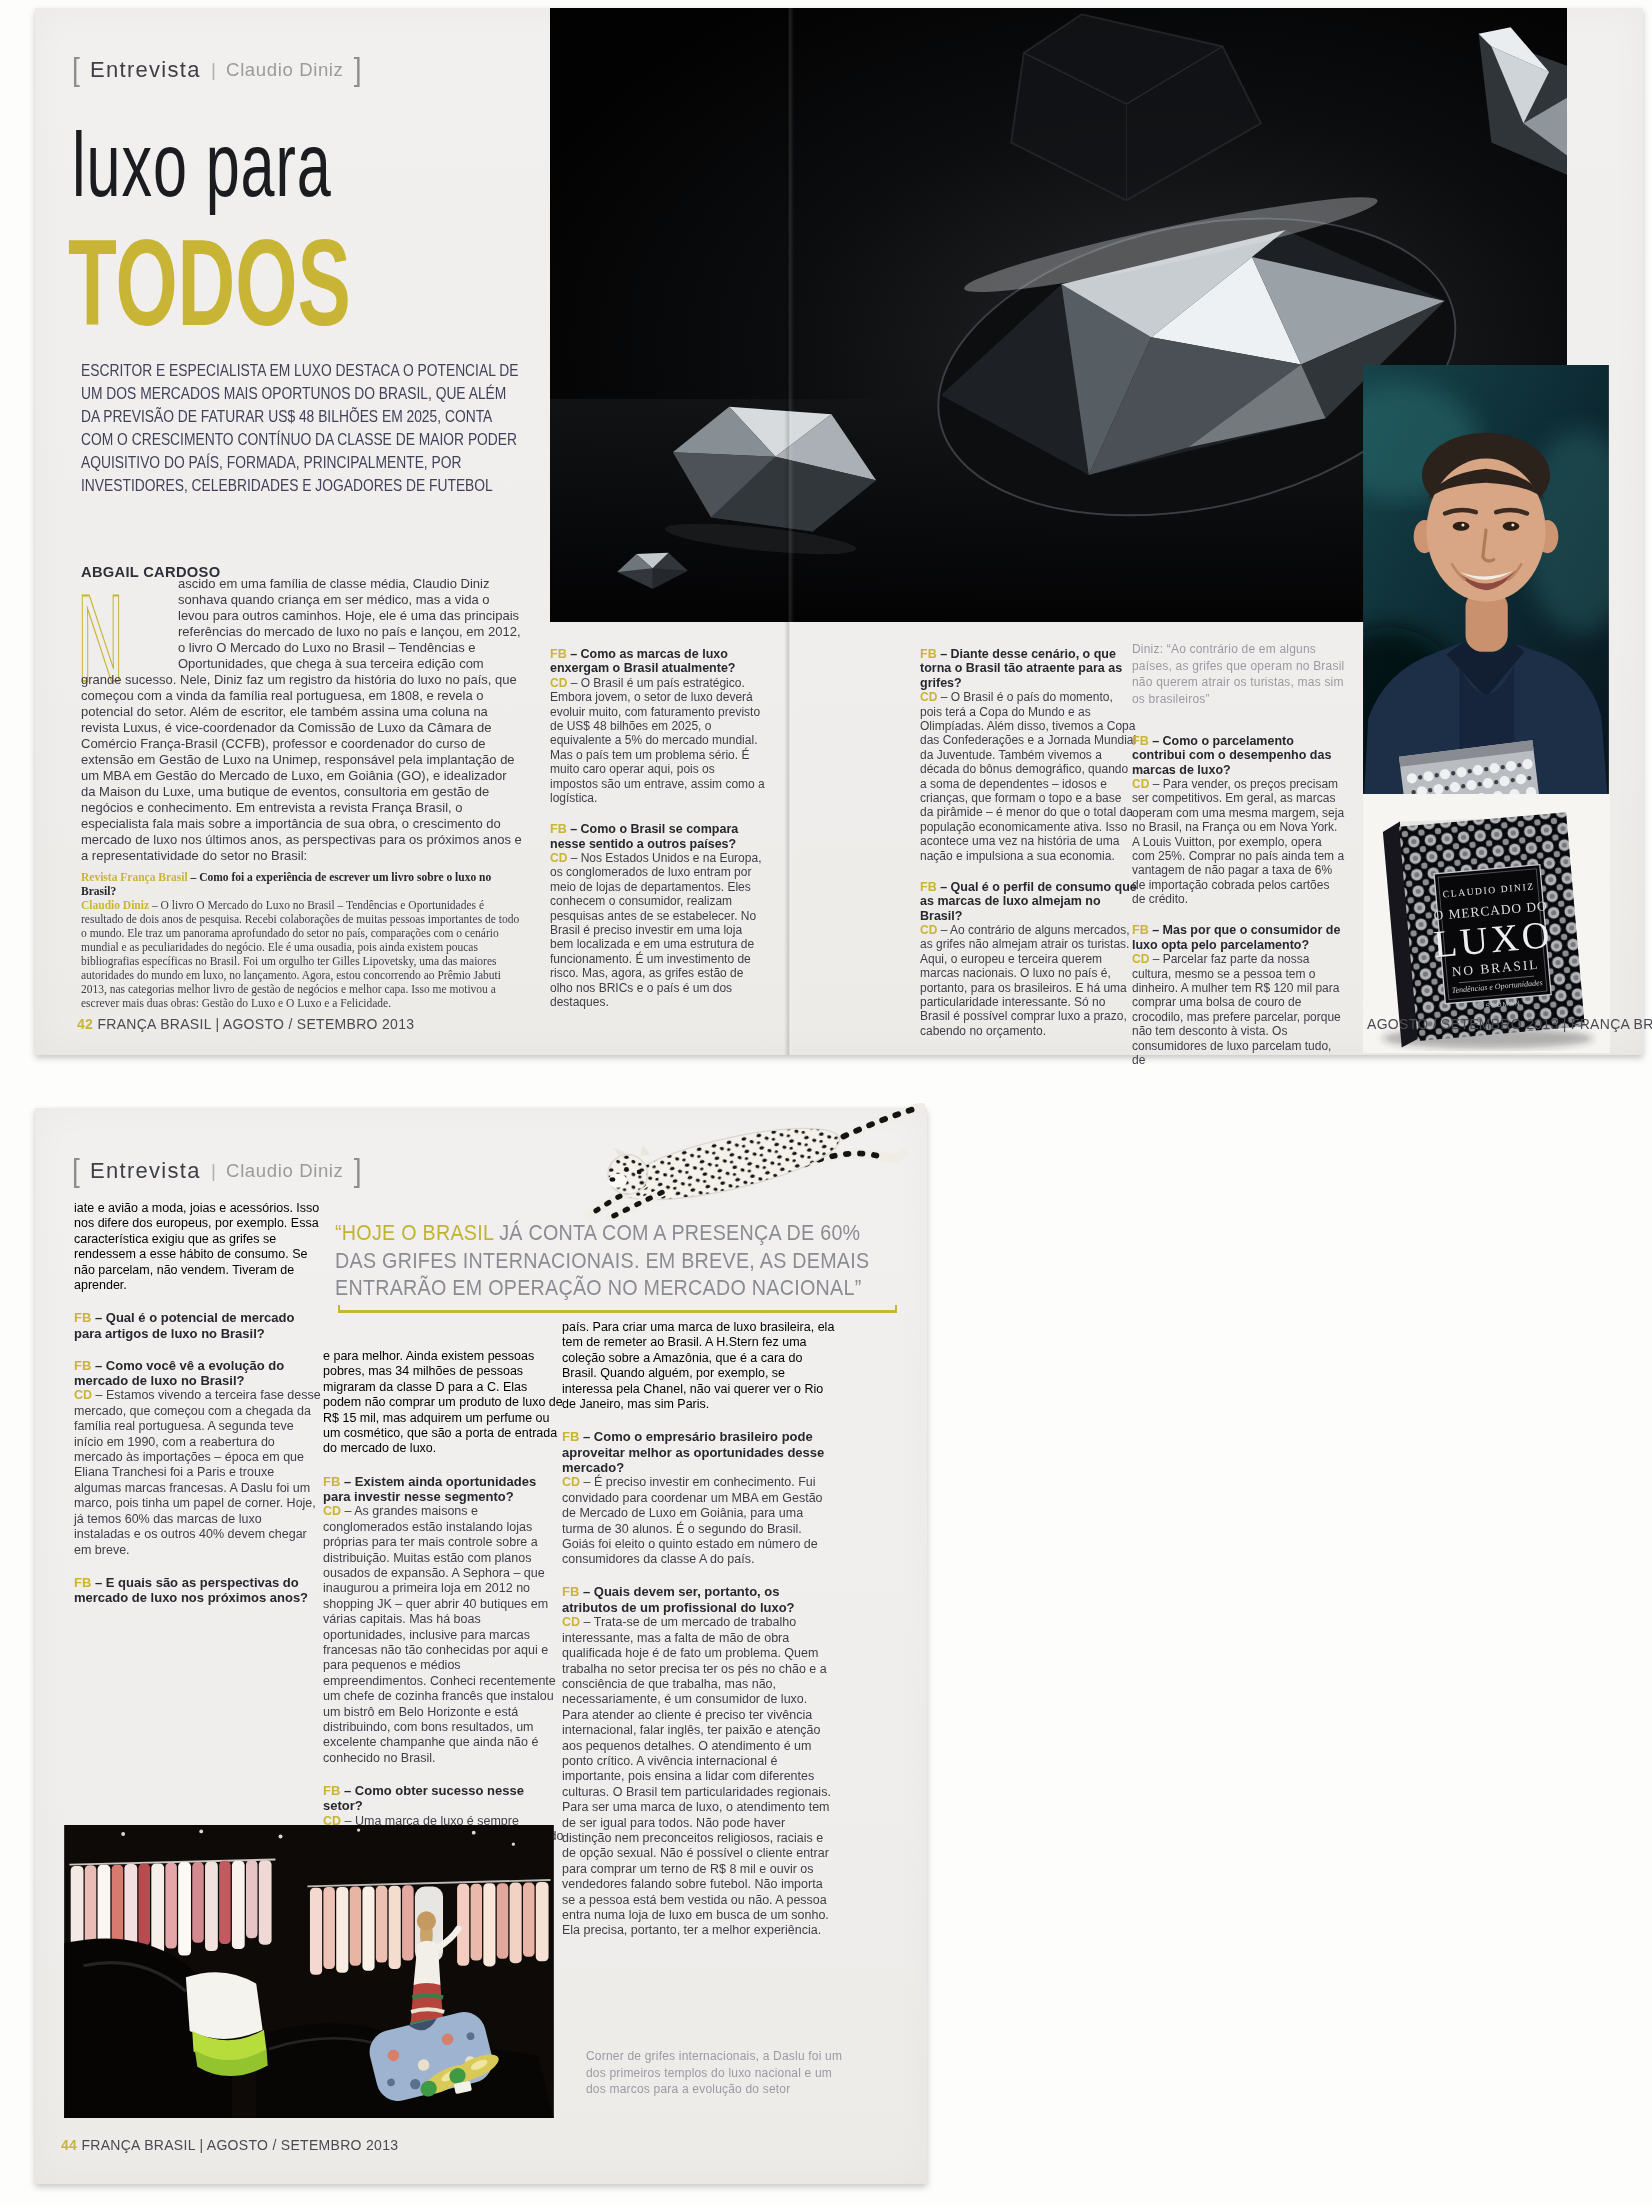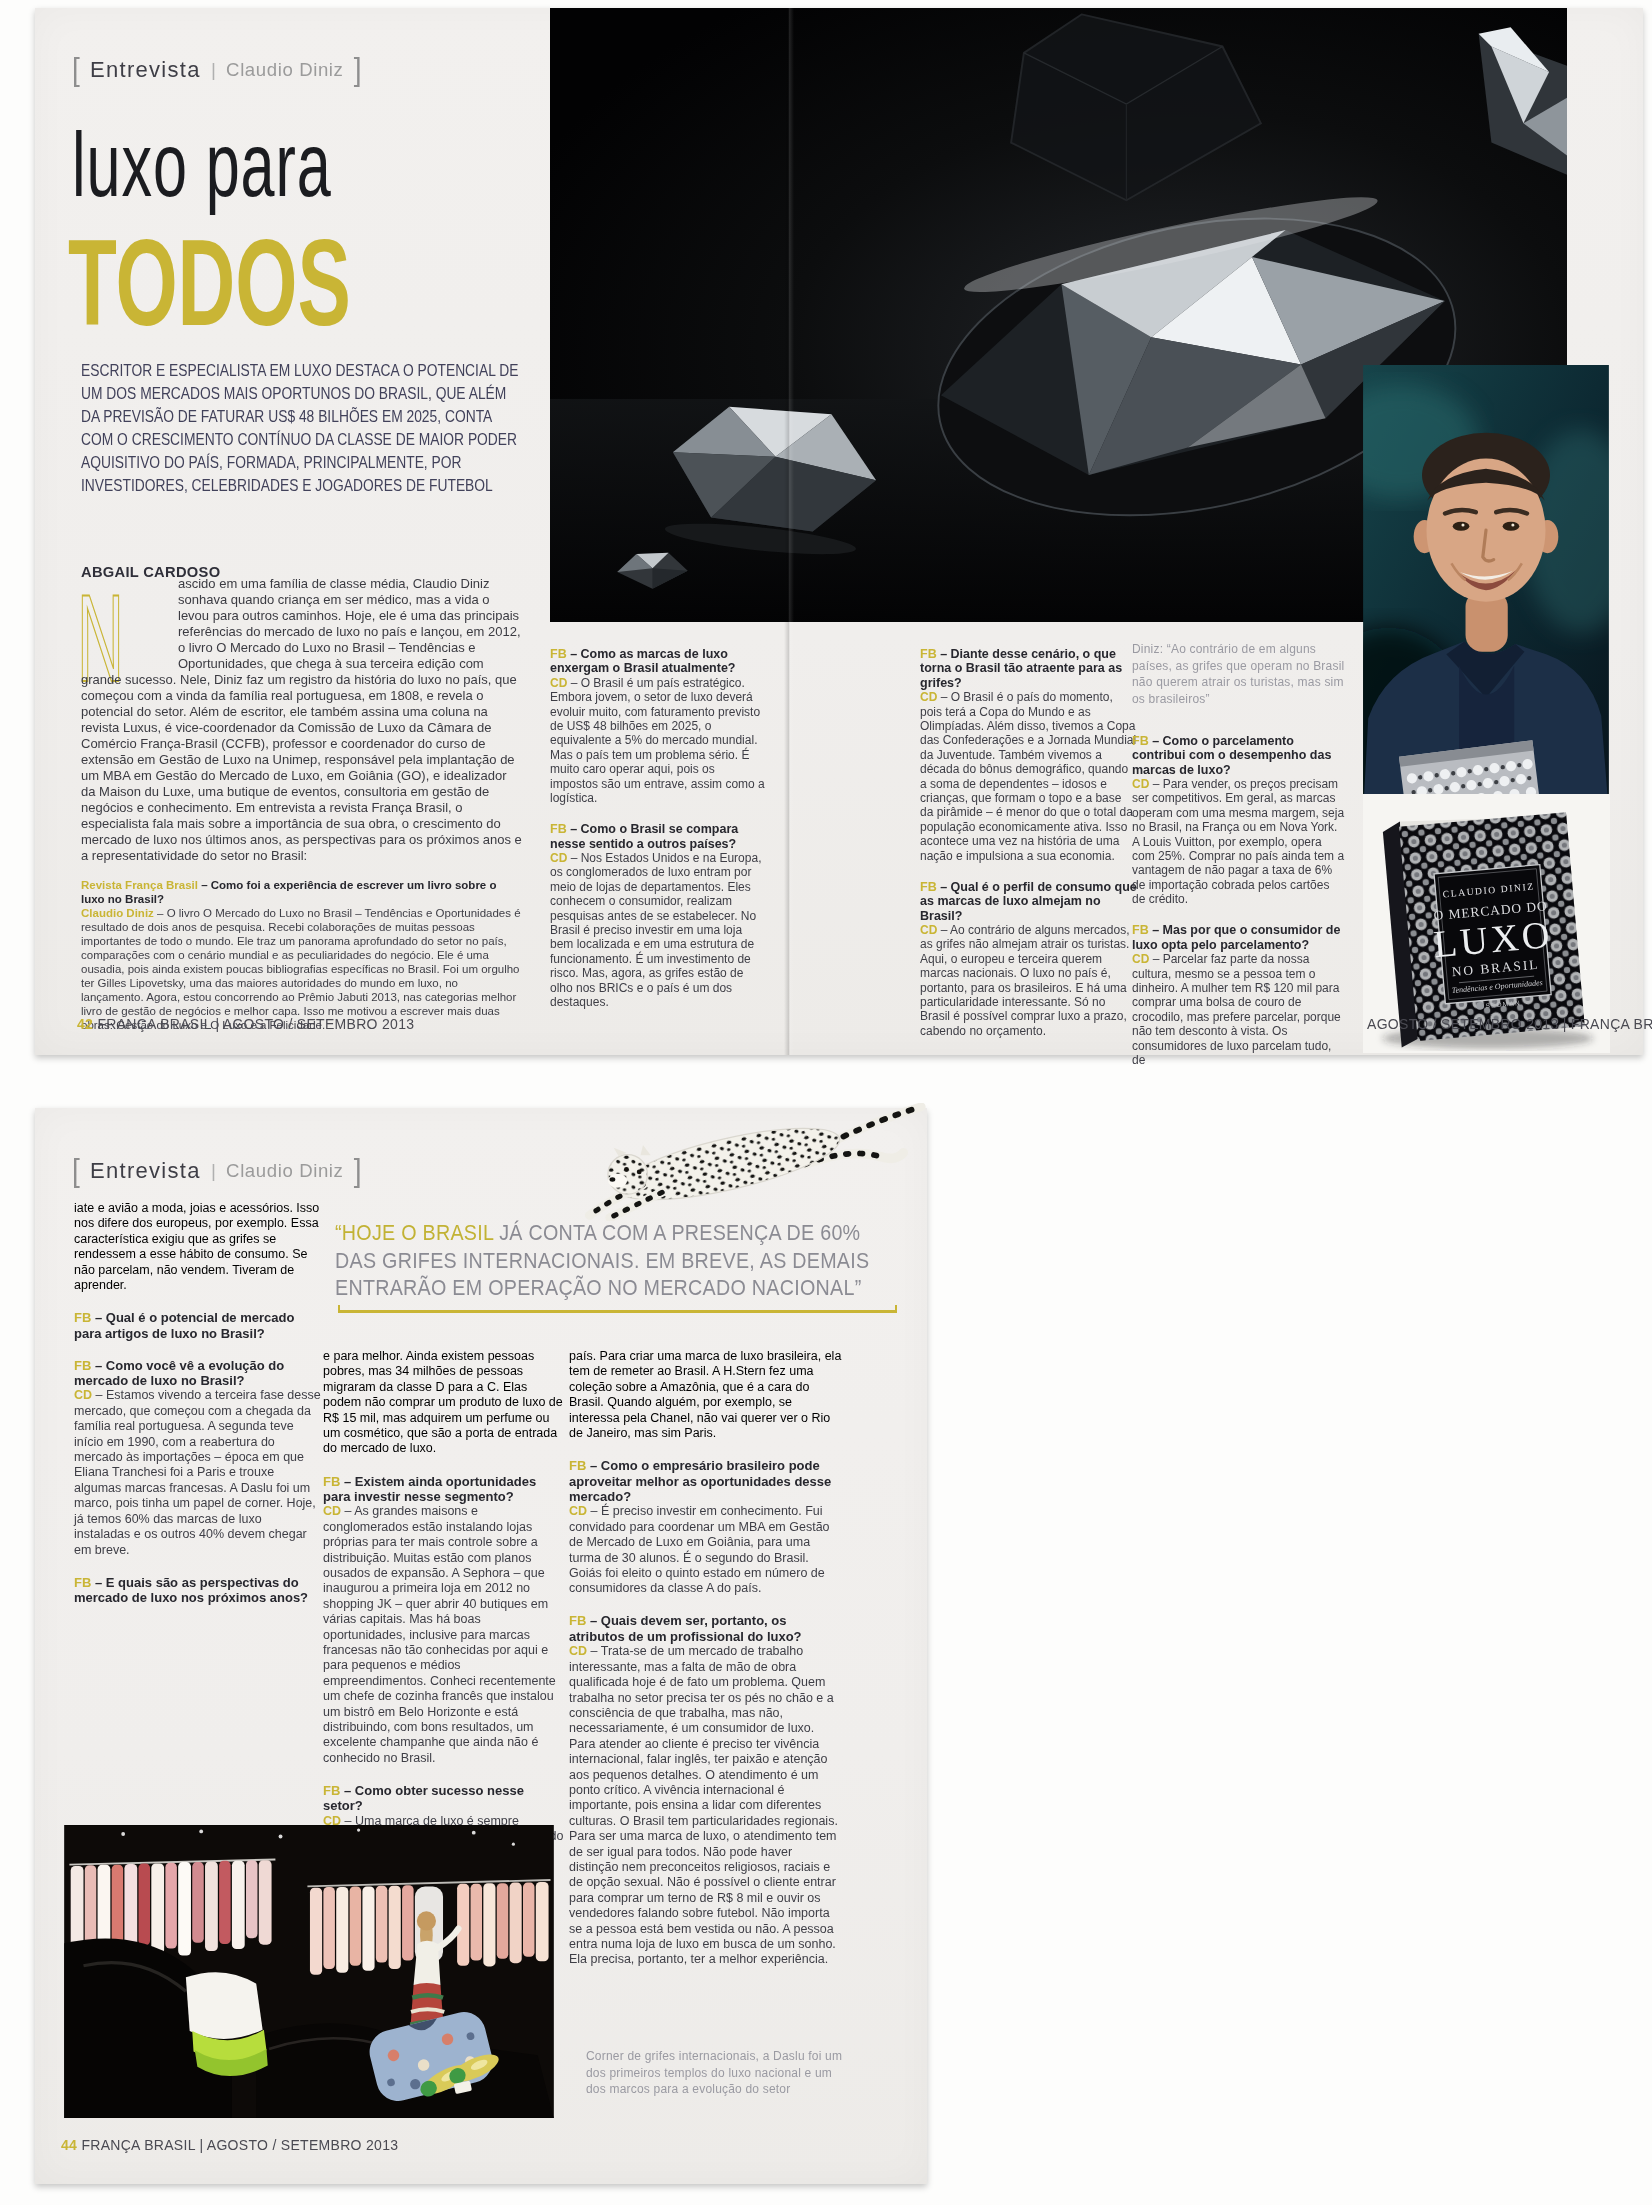--- a/index.html
+++ b/index.html
@@ -30,21 +30,21 @@
   .lead{font-size:13px;line-height:16px;color:#3b3b42;}
   .lead-spacer{float:left;width:97px;height:82px;}
   .qa{margin-top:16.7px;}
   .qa .q{font-weight:700;color:#27272e;}
   .lab{color:#c9b535;font-weight:700;text-align:right;}
   .qa .a{color:#3e3e46;font-weight:400;}
   .col-top{font-size:12px;line-height:14.4px;}
   .col-top .q{font-size:12.5px;}
   .col-bot{font-size:12.5px;line-height:15.4px;}
   .col-bot .q{font-size:13px;}
-  .qa42{font-size:11.5px;line-height:14px;margin-top:14px;}
+  .qa42{font-size:11.5px;line-height:14px;margin-top:6px;font-family:Liberation Serif, serif;}
   .qa42 .q{font-weight:700;color:#27272e;}
   .qa42 .a{color:#3e3e46;}
   .photo-caption{font-size:12px;line-height:16.7px;color:#9a9aa2;letter-spacing:0.2px;}
   .footer{font-size:14px;color:#4a4a52;letter-spacing:0.3px;white-space:nowrap;}
   .fpage{color:#c9b535;font-weight:700;}
   
   .quote{font-size:22.4px;line-height:27.5px;color:#8b8b93;letter-spacing:0.3px;
          transform:scaleX(.88);transform-origin:0 0;font-weight:400;}
   .qhl{color:#c2b234;}
   .quote-rule{position:absolute;background:#c9b535;height:2.6px;}
@@ -402,21 +402,21 @@
     <div class="qa">
       <p class="q"><span class="lab">FB</span> <span>– Existem ainda oportunidades para investir nesse segmento?</span></p>
       <p class="a"><span class="lab">CD</span> <span>– As grandes maisons e conglomerados estão instalando lojas próprias para ter mais controle sobre a distribuição. Muitas estão com planos ousados de expansão. A Sephora – que inaugurou a primeira loja em 2012 no shopping JK – quer abrir 40 butiques em várias capitais. Mas há boas oportunidades, inclusive para marcas francesas não tão conhecidas por aqui e para pequenos e médios empreendimentos. Conheci recentemente um chefe de cozinha francês que instalou um bistrô em Belo Horizonte e está distribuindo, com bons resultados, um excelente champanhe que ainda não é conhecido no Brasil.</span></p>
     </div>
     <div class="qa">
       <p class="q"><span class="lab">FB</span> <span>– Como obter sucesso nesse setor?</span></p>
       <p class="a"><span class="lab">CD</span> <span>– Uma marca de luxo é sempre internacional, mas ela precisa ter o DNA do seu</span></p>
     </div>
   </div>
 
-  <div class="abs flow col-bot" style="left:562px;top:1349px;width:275px;margin-left:7px;">
+  <div class="abs flow col-bot" style="left:562px;top:1320px;width:275px;">
     <p>país. Para criar uma marca de luxo brasileira, ela tem de remeter ao Brasil. A H.Stern fez uma coleção sobre a Amazônia, que é a cara do Brasil. Quando alguém, por exemplo, se interessa pela Chanel, não vai querer ver o Rio de Janeiro, mas sim Paris.</p>
     <div class="qa">
       <p class="q"><span class="lab">FB</span> <span>– Como o empresário brasileiro pode aproveitar melhor as oportunidades desse mercado?</span></p>
       <p class="a"><span class="lab">CD</span> <span>– É preciso investir em conhecimento. Fui convidado para coordenar um MBA em Gestão de Mercado de Luxo em Goiânia, para uma turma de 30 alunos. É o segundo do Brasil. Goiás foi eleito o quinto estado em número de consumidores da classe A do país.</span></p>
     </div>
     <div class="qa">
       <p class="q"><span class="lab">FB</span> <span>– Quais devem ser, portanto, os atributos de um profissional do luxo?</span></p>
       <p class="a"><span class="lab">CD</span> <span>– Trata-se de um mercado de trabalho interessante, mas a falta de mão de obra qualificada hoje é de fato um problema. Quem trabalha no setor precisa ter os pés no chão e a consciência de que trabalha, mas não, necessariamente, é um consumidor de luxo. Para atender ao cliente é preciso ter vivência internacional, falar inglês, ter paixão e atenção aos pequenos detalhes. O atendimento é um ponto crítico. A vivência internacional é importante, pois ensina a lidar com diferentes culturas. O Brasil tem particularidades regionais. Para ser uma marca de luxo, o atendimento tem de ser igual para todos. Não pode haver distinção nem preconceitos religiosos, raciais e de opção sexual. Não é possível o cliente entrar para comprar um terno de R$ 8 mil e ouvir os vendedores falando sobre futebol. Não importa se a pessoa está bem vestida ou não. A pessoa entra numa loja de luxo em busca de um sonho. Ela precisa, portanto, ter a melhor experiência.</span></p>
     </div>
   </div>

